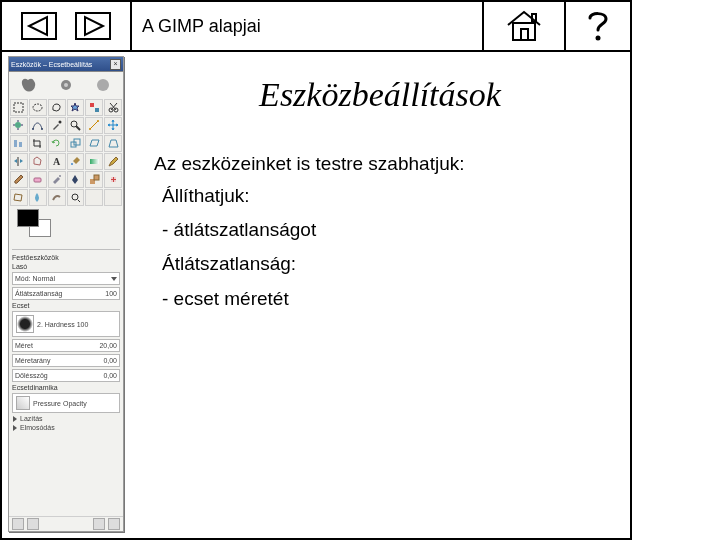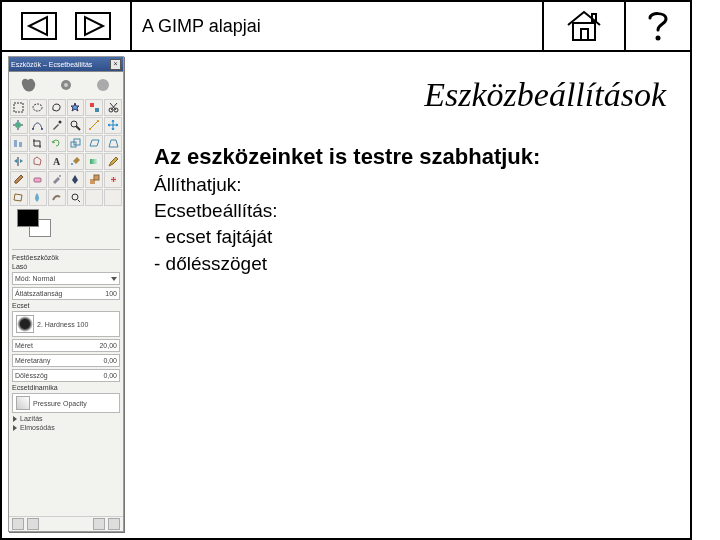--- a/index.html
+++ b/index.html
@@ -2,21 +2,21 @@
 <html><head>
 <meta charset="utf-8">
 <style>
   body {
     margin: 0;
     padding: 0;
     background: #fff;
     font-family: Arial, Helvetica, sans-serif;
   }
   .page {
-    width: 692px;
+    width: 632px;
     height: 540px;
     box-sizing: border-box;
     border: 2px solid #000;
     position: relative;
     background: #fff;
     display: flex;
     flex-direction: column;
   }
   
   .topbar {
@@ -221,35 +221,35 @@
     width: 10px; height: 10px;
     background: #ddd;
     border: 1px solid #aaa;
   }
   .content {
     flex: 1;
     padding: 10px 24px;
     box-sizing: border-box;
   }
   .heading {
-    text-align: right;
+    text-align: center;
     font-family: "Georgia", "Times New Roman", serif;
     font-style: italic;
     font-size: 34px;
     font-weight: 400;
     padding: 14px 0 22px 0;
   }
   .lead {
-    font-size: 22px;
-    font-weight: bold;
-    margin: 8px 0 2px 0;
+    font-size: 19px;
+    font-weight: normal;
+    margin: 17px 0 2px 0;
   }
   .line {
     font-size: 19px;
-    margin: 0;
+    margin: 8px;
     line-height: 1.38;
   }
 </style>
 </head>
 <body>
 
 <div class="page">
 
   <div class="topbar">
     <div class="nav-group">
@@ -583,19 +583,19 @@
           <div class="dock-ico"></div>
           <div class="dock-ico"></div>
         </div>
       </div>
     </div>
 
     <div class="content">
       <div class="heading">Eszközbeállítások</div>
       <p class="lead">Az eszközeinket is testre szabhatjuk:</p>
       <p class="line">Állíthatjuk:</p>
-      <p class="line">Ecsetbeállítás:</p>
-      <p class="line">- ecset fajtáját</p>
-      <p class="line">- dőlésszöget</p>
+      <p class="line">- átlátszatlanságot</p>
+      <p class="line">Átlátszatlanság:</p>
+      <p class="line">- ecset méretét</p>
     </div>
 
   </div>
 </div>
 
 </body></html>

